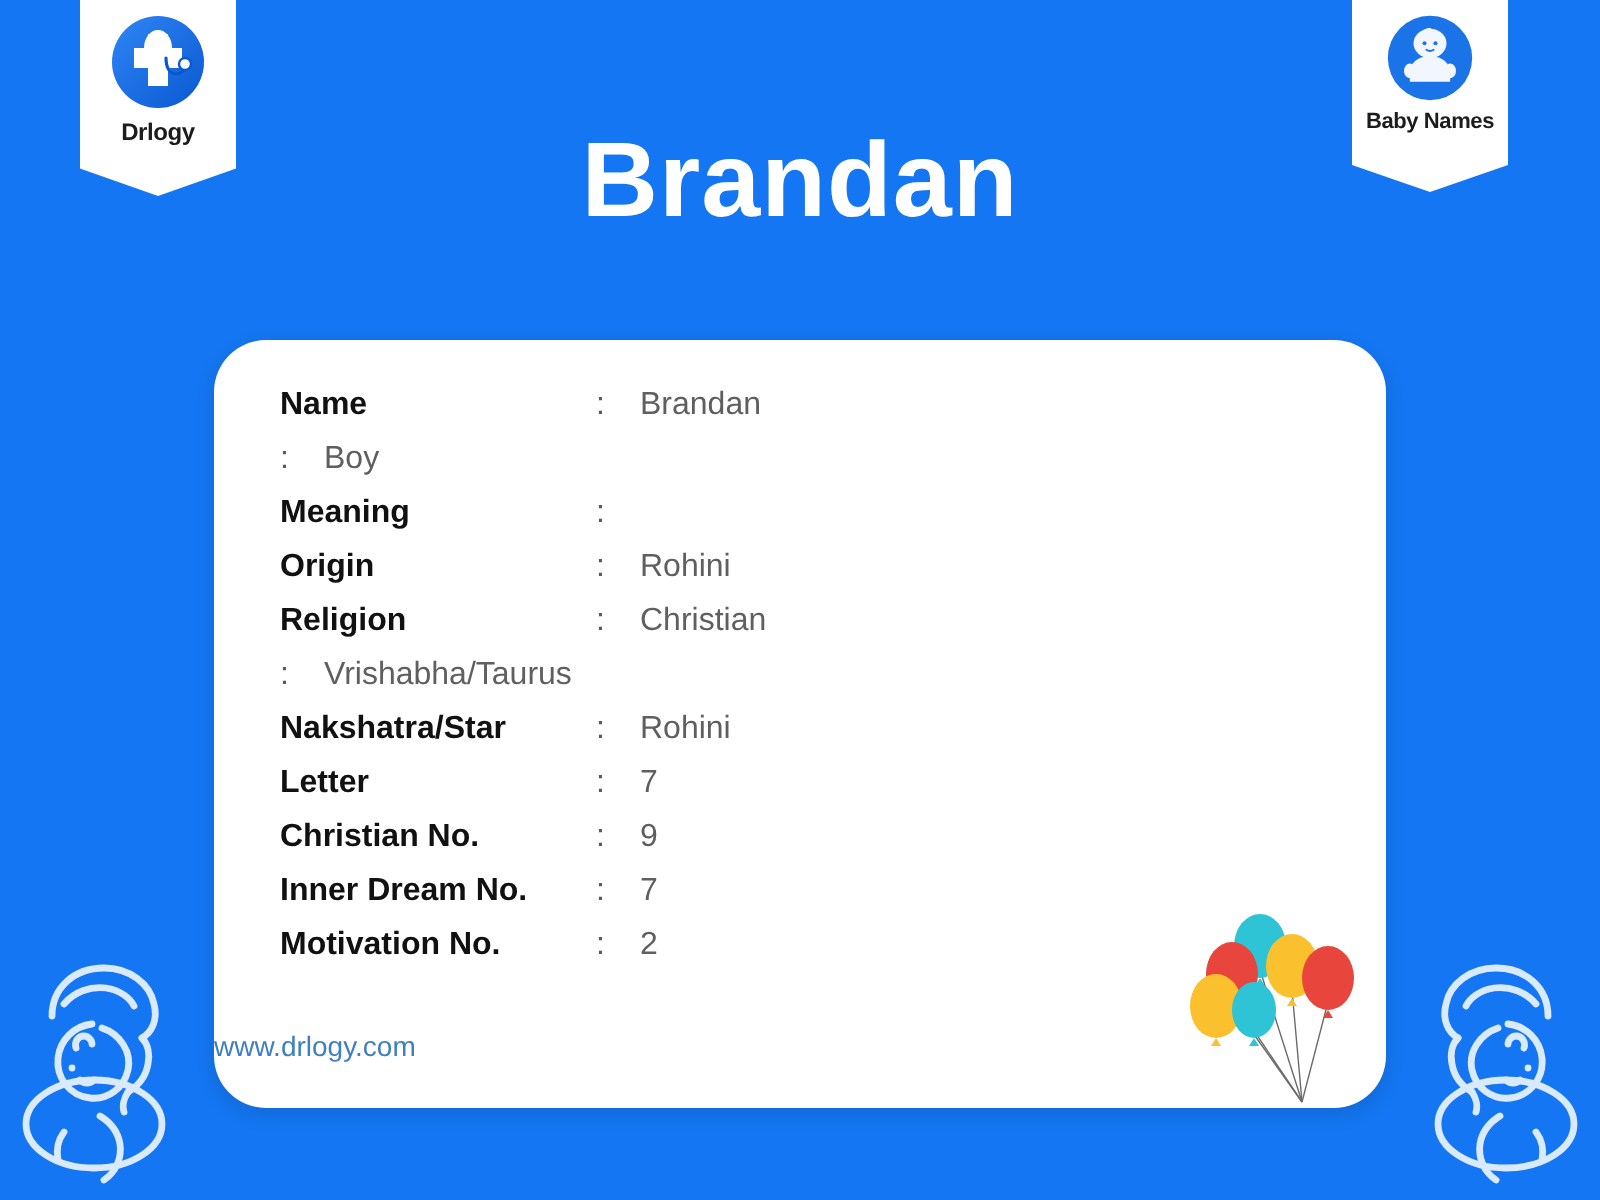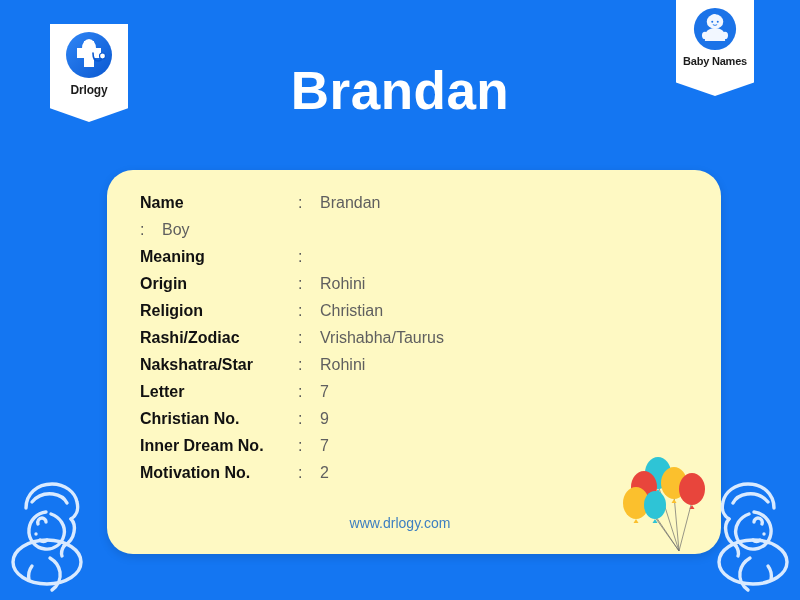--- a/index.html
+++ b/index.html
@@ -19,21 +19,21 @@
   .badge {
     position: absolute;
     top: 0;
     width: 78px;
     background: #ffffff;
     -webkit-clip-path: polygon(0 0, 100% 0, 100% 86%, 50% 100%, 0 86%);
     clip-path: polygon(0 0, 100% 0, 100% 86%, 50% 100%, 0 86%);
     text-align: center;
     box-shadow: 0 2px 5px rgba(0,0,0,0.18);
   }
-  .badge.left  { left: 50px;  height: 98px; margin-top: 24px; }
+  .badge.left  { left: 40px;  height: 98px; }
   .badge.right { left: 676px; height: 96px; }
 
   .badge-inner {
     padding-top: 7px;
   }
   .badge-logo {
     width: 48px;
     height: 48px;
     margin: 0 auto;
     display: block;
@@ -67,25 +67,24 @@
     line-height: 1.1;
   }
 
   
   .info-card {
     position: absolute;
     left: 107px;
     top: 170px;
     width: 586px;
     height: 384px;
-    background: #fef9c3;
+    background: #ffffff;
     border-radius: 26px;
     box-shadow: 0 3px 10px rgba(0,0,0,0.12);
     overflow: hidden;
-    padding-left: 28px;
   }
 
   .info-table {
     position: absolute;
     left: 33px;
     top: 24px;
     width: 520px;
   }
   .info-row {
     display: flex;
@@ -110,21 +109,21 @@
     color: #5f5f5f;
     white-space: nowrap;
     overflow: hidden;
   }
 
   .card-footer {
     position: absolute;
     left: 0;
     top: 345px;
     width: 586px;
-    text-align: center;
+    text-align: left;
     font-size: 14px;
     color: #3d7fc1;
   }
 
   
   .balloons {
     position: absolute;
     right: 4px;
     bottom: -6px;
     width: 95px;
@@ -208,21 +207,20 @@
       <div class="info-value">Rohini</div>
     </div>
 
     <div class="info-row">
       <div class="info-label">Religion</div>
       <div class="info-colon">:</div>
       <div class="info-value">Christian</div>
     </div>
 
     <div class="info-row">
-      <div class="info-label">Rashi/Zodiac</div>
       <div class="info-colon">:</div>
       <div class="info-value">Vrishabha/Taurus</div>
     </div>
 
     <div class="info-row">
       <div class="info-label">Nakshatra/Star</div>
       <div class="info-colon">:</div>
       <div class="info-value">Rohini</div>
     </div>
 

